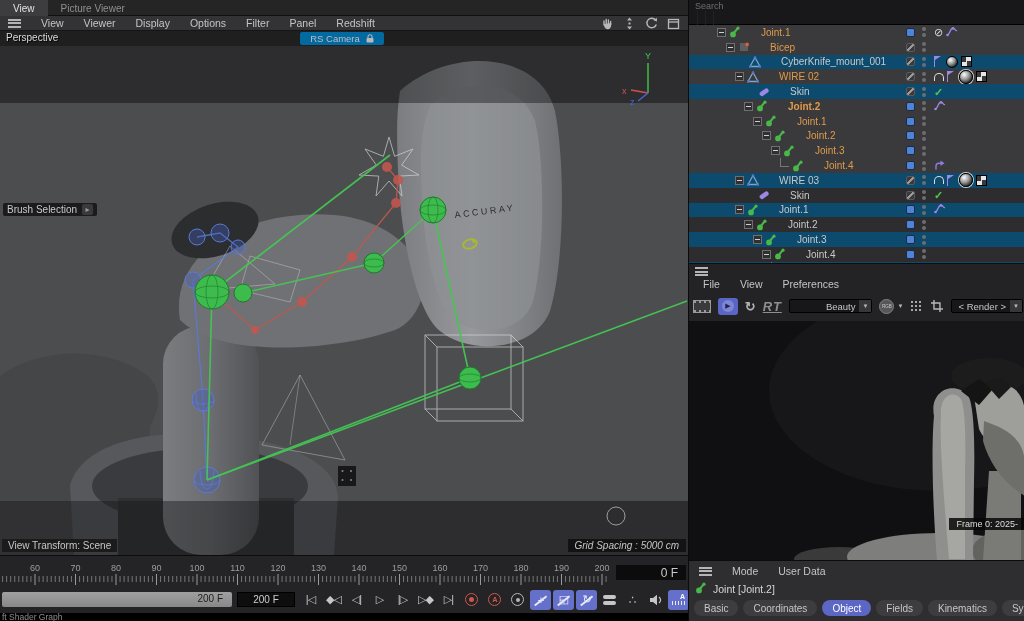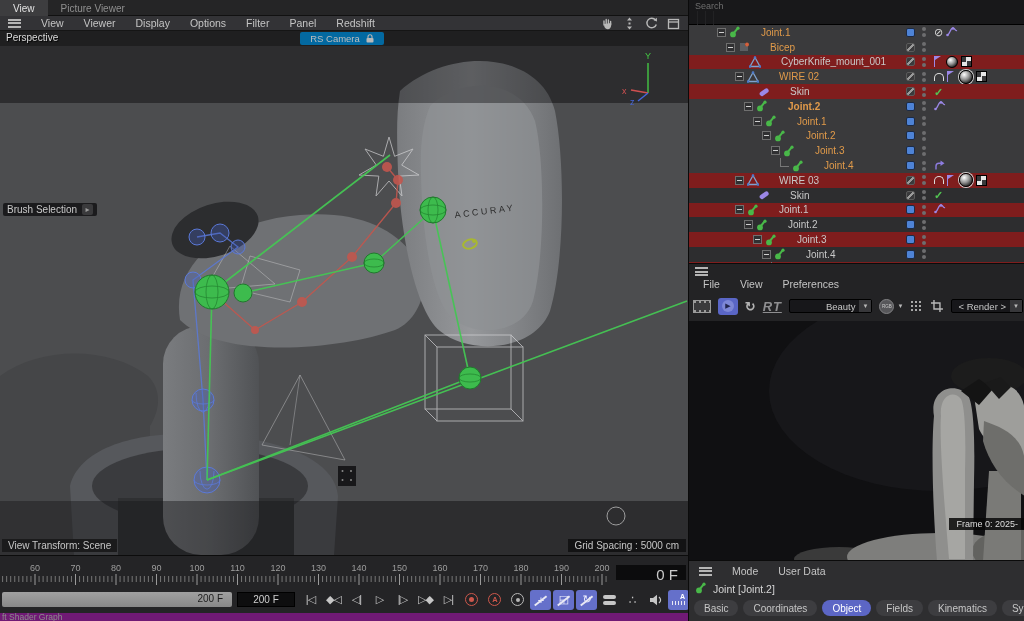--- a/index.html
+++ b/index.html
@@ -24,27 +24,27 @@
   #persp-label{position:absolute;left:6px;top:1px;font-size:10px;color:#dcdcdc;text-shadow:1px 1px 1px #000;}
   #cam-box{position:absolute;left:300px;top:1px;width:84px;height:13px;background:#0369a1;border-radius:2px;
            display:flex;align-items:center;justify-content:center;gap:6px;font-size:9.5px;color:#bdbdbd;}
   #scene{position:absolute;left:0;top:15px;}
   #axis-gizmo{position:absolute;right:18px;top:18px;z-index:5;}
   #brush-label{position:absolute;left:3px;top:172px;background:rgba(22,22,23,.9);border-radius:2px;padding:1px 4px;
                font-size:10px;color:#c9c9c9;display:flex;align-items:center;gap:5px;z-index:5;}
   #brush-label .mini-btn{width:11px;height:11px;background:#3a3a3c;border-radius:2px;color:#9a9a9a;font-size:8px;
                display:flex;align-items:center;justify-content:center;}
   #vt-label{position:absolute;left:2px;bottom:3px;background:#1b1b1c;padding:1px 6px;font-size:10px;color:#c6c6c6;z-index:5;}
-  #gs-label{position:absolute;right:2px;bottom:3px;background:#131314;padding:1px 7px;font-size:10px;color:#c6c6c6;z-index:5;}
+  #gs-label{position:absolute;right:2px;bottom:3px;background:#131314;padding:1px 7px;font-size:10px;color:#c6c6c6;z-index:5;font-style:italic;}
 
   
   #timeline{position:absolute;left:0;top:555px;width:688px;height:58px;background:#242426;border-top:1px solid #0c0c0c;}
   #tl-ruler{position:absolute;left:0;top:7px;}
   #cur-frame{position:absolute;right:2px;top:9px;width:70px;height:15px;background:#0c0c0d;color:#c9c9c9;
-             font-size:15px;text-align:right;padding:1px 8px 0 0;}
+             font-size:12px;text-align:right;padding:1px 8px 0 0;}
   #tl-controls{position:absolute;left:2px;top:33px;height:21px;width:684px;display:flex;align-items:center;}
   #range-bar{width:230px;height:15px;background:linear-gradient(#a0a0a0,#888);border-radius:2px;position:relative;flex:none;}
   #range-bar span{position:absolute;right:9px;top:1px;font-size:10px;color:#1d1d1d;}
   #frame-input{width:58px;height:15px;background:#0e0e0f;border:1px solid #000;color:#cfcfcf;font-size:10px;
                text-align:center;padding-top:1px;margin-left:5px;flex:none;}
   #transport{display:flex;gap:2px;margin-left:5px;align-items:center;}
   .tbtn{min-width:21px;height:20px;display:flex;align-items:center;justify-content:center;color:#c6c6c6;
         font-size:11px;border-radius:3px;position:relative;flex:none;letter-spacing:-1px;}
   .tbtn.blue{background:#6570ca;color:#f0f0ff;}
   .tbtn.blue::after{content:"";position:absolute;left:3px;top:10px;width:15px;height:1.5px;background:#e9e9f4;transform:rotate(-38deg);}
@@ -54,30 +54,30 @@
   .ring.red b{font-size:7.5px;font-weight:bold;font-style:normal;}
   .ring.grey{border:1.4px solid #b8b8b8;}
   .ring.grey i{width:4px;height:4px;border-radius:50%;background:#b8b8b8;}
   .pillset{display:flex;flex-direction:column;gap:2px;}
   .pillset i{display:block;width:13px;height:4px;border-radius:2px;background:#c6c6c6;}
   .tbtn.dots{font-size:12px;letter-spacing:0;}
   .tbtn.arange{background:#6570ca;flex-direction:column;gap:1px;letter-spacing:0;}
   .tbtn.arange b{font-size:7px;color:#fff;line-height:6px;align-self:flex-end;margin-right:4px;}
   .tbtn.arange i{display:block;width:14px;height:4px;
      background:repeating-linear-gradient(90deg,#e8e8f4 0 1px,transparent 1px 3px);}
-  #statusbar{position:absolute;left:0;top:613px;width:688px;height:8px;background:#701a75;font-size:8.5px;
+  #statusbar{position:absolute;left:0;top:613px;width:688px;height:8px;background:#000000;font-size:8.5px;
              line-height:9px;color:#8d8d8d;padding-left:2px;overflow:hidden;}
 
   
   #right{position:absolute;left:688px;top:0;width:336px;height:621px;background:#29292b;border-left:1px solid #0b0b0b;}
   #om{position:absolute;left:0;top:0;width:336px;height:263px;overflow:hidden;}
   #om-search{height:25px;background:#18181a;border-bottom:1px solid #000;font-size:9px;color:#6e6e6e;
              padding:0 6px;line-height:12px;}
   .om-guide{position:absolute;top:11px;bottom:0;width:1px;background:#222224;}
-  .om-row{height:14.8px;display:flex;align-items:center;position:relative;font-size:10px;background:#7f1d1d;}
+  .om-row{height:14.8px;display:flex;align-items:center;position:relative;font-size:10px;background:#0c4a6e;}
   .om-row.alt{background:#2d2d2f;}
   .om-row.sel{background:#3a3a3c;}
   .om-label{color:#c8c8c8;margin-left:19px;white-space:nowrap;}
   .om-row.sel .om-label{color:#e09a4a;}
   .om-label.bold{font-weight:bold;}
   .expand{width:9px;height:9px;border:1px solid #6f6f6f;background:#303032 linear-gradient(#cfcfcf,#cfcfcf) center/5px 1px no-repeat;flex:none;}
   .elbow{width:9px;height:9px;border-left:1px solid #777;border-bottom:1px solid #777;transform:translateY(-3px);flex:none;}
   .noexp{width:11px;flex:none;}
   .om-icon{width:14px;display:flex;justify-content:center;flex:none;margin-left:2px;}
   .om-toggle{position:absolute;left:217px;width:9px;height:9px;border-radius:2px;}

